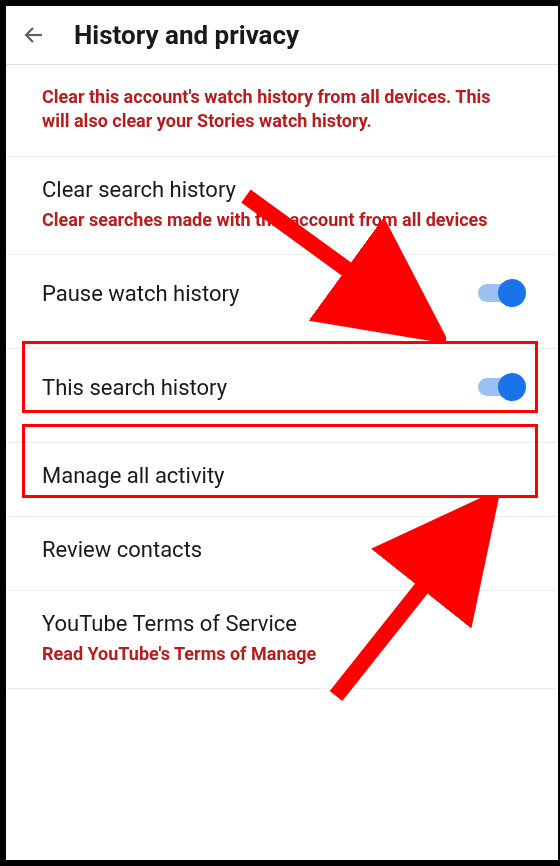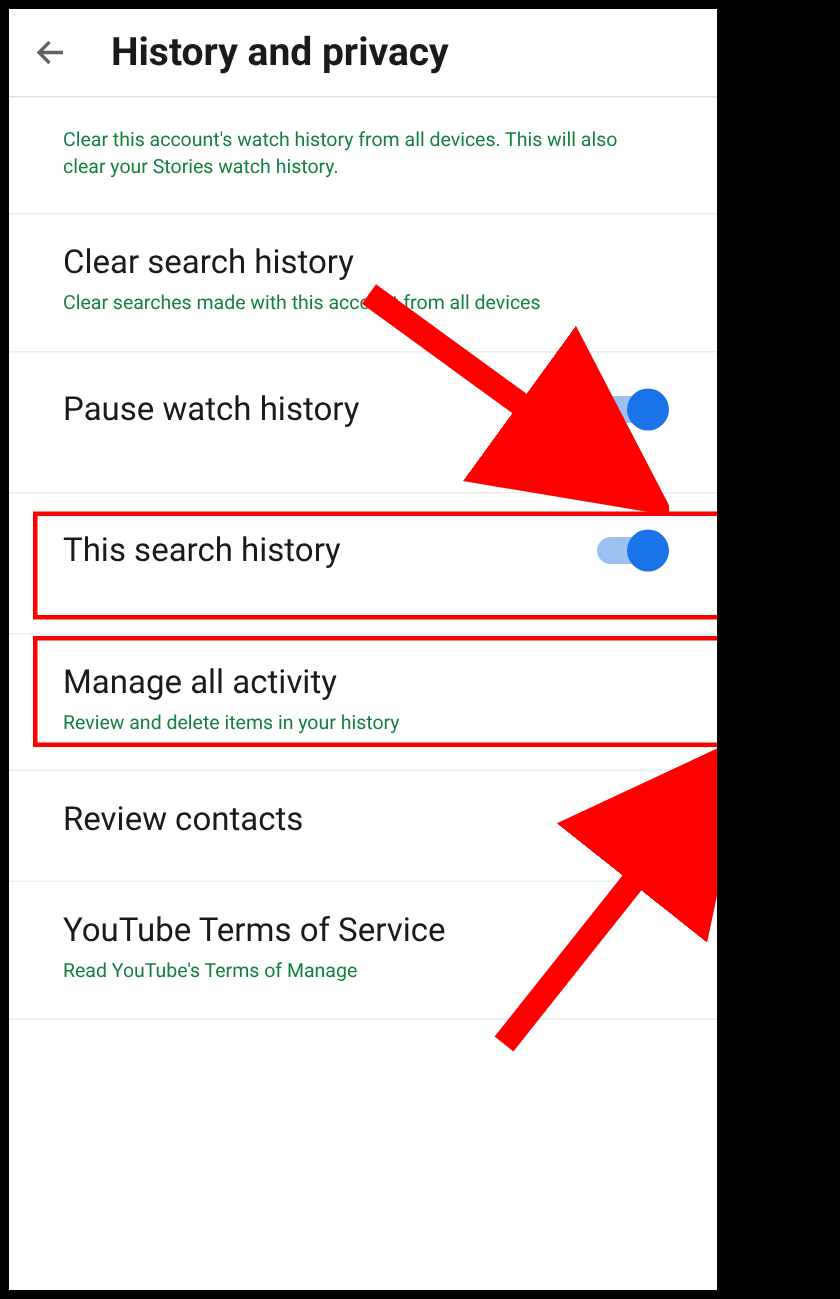--- a/index.html
+++ b/index.html
@@ -3,21 +3,21 @@
 <meta charset="utf-8">
 <style>
   * { box-sizing: border-box; margin: 0; padding: 0; }
   html, body { width: 560px; height: 866px; }
   body {
     font-family: Roboto, Arial, sans-serif;
     background: #000;
     padding: 6px;
   }
   .screen {
-    width: 472px;
+    width: 552px;
     height: 854px;
     background: #fff;
     position: relative;
     overflow: hidden;
   }
   .header {
     display: flex;
     align-items: center;
     padding: 14px 16px 14px 16px;
     border-bottom: 1px solid #e0e0e0;
@@ -39,23 +39,24 @@
     border-bottom: 1px solid #ededed;
     position: relative;
   }
   .item-title {
     font-size: 22px;
     font-weight: 400;
     color: #1a1a1a;
     margin-bottom: 6px;
   }
   .item-sub {
-    font-size: 13px;
-    color: #15803d;
+    font-size: 18px;
+    color: #b91c1c;
     line-height: 1.35;
+    font-weight: bold;
   }
   .item.toggle-row {
     display: flex;
     align-items: center;
     justify-content: space-between;
     padding-top: 26px;
     padding-bottom: 42px;
   }
   .item.toggle-row .item-title { margin-bottom: 0; }
   .toggle {
@@ -120,21 +121,20 @@
 
     <div class="item toggle-row">
       <div class="item-title">This search history</div>
       <div class="toggle">
         <div class="knob"></div>
       </div>
     </div>
 
     <div class="item">
       <div class="item-title">Manage all activity</div>
-      <div class="item-sub">Review and delete items in your history</div>
     </div>
 
     <div class="item">
       <div class="item-title">Review contacts</div>
     </div>
 
     <div class="item">
       <div class="item-title">YouTube Terms of Service</div>
       <div class="item-sub">Read YouTube's Terms of Manage</div>
     </div>

